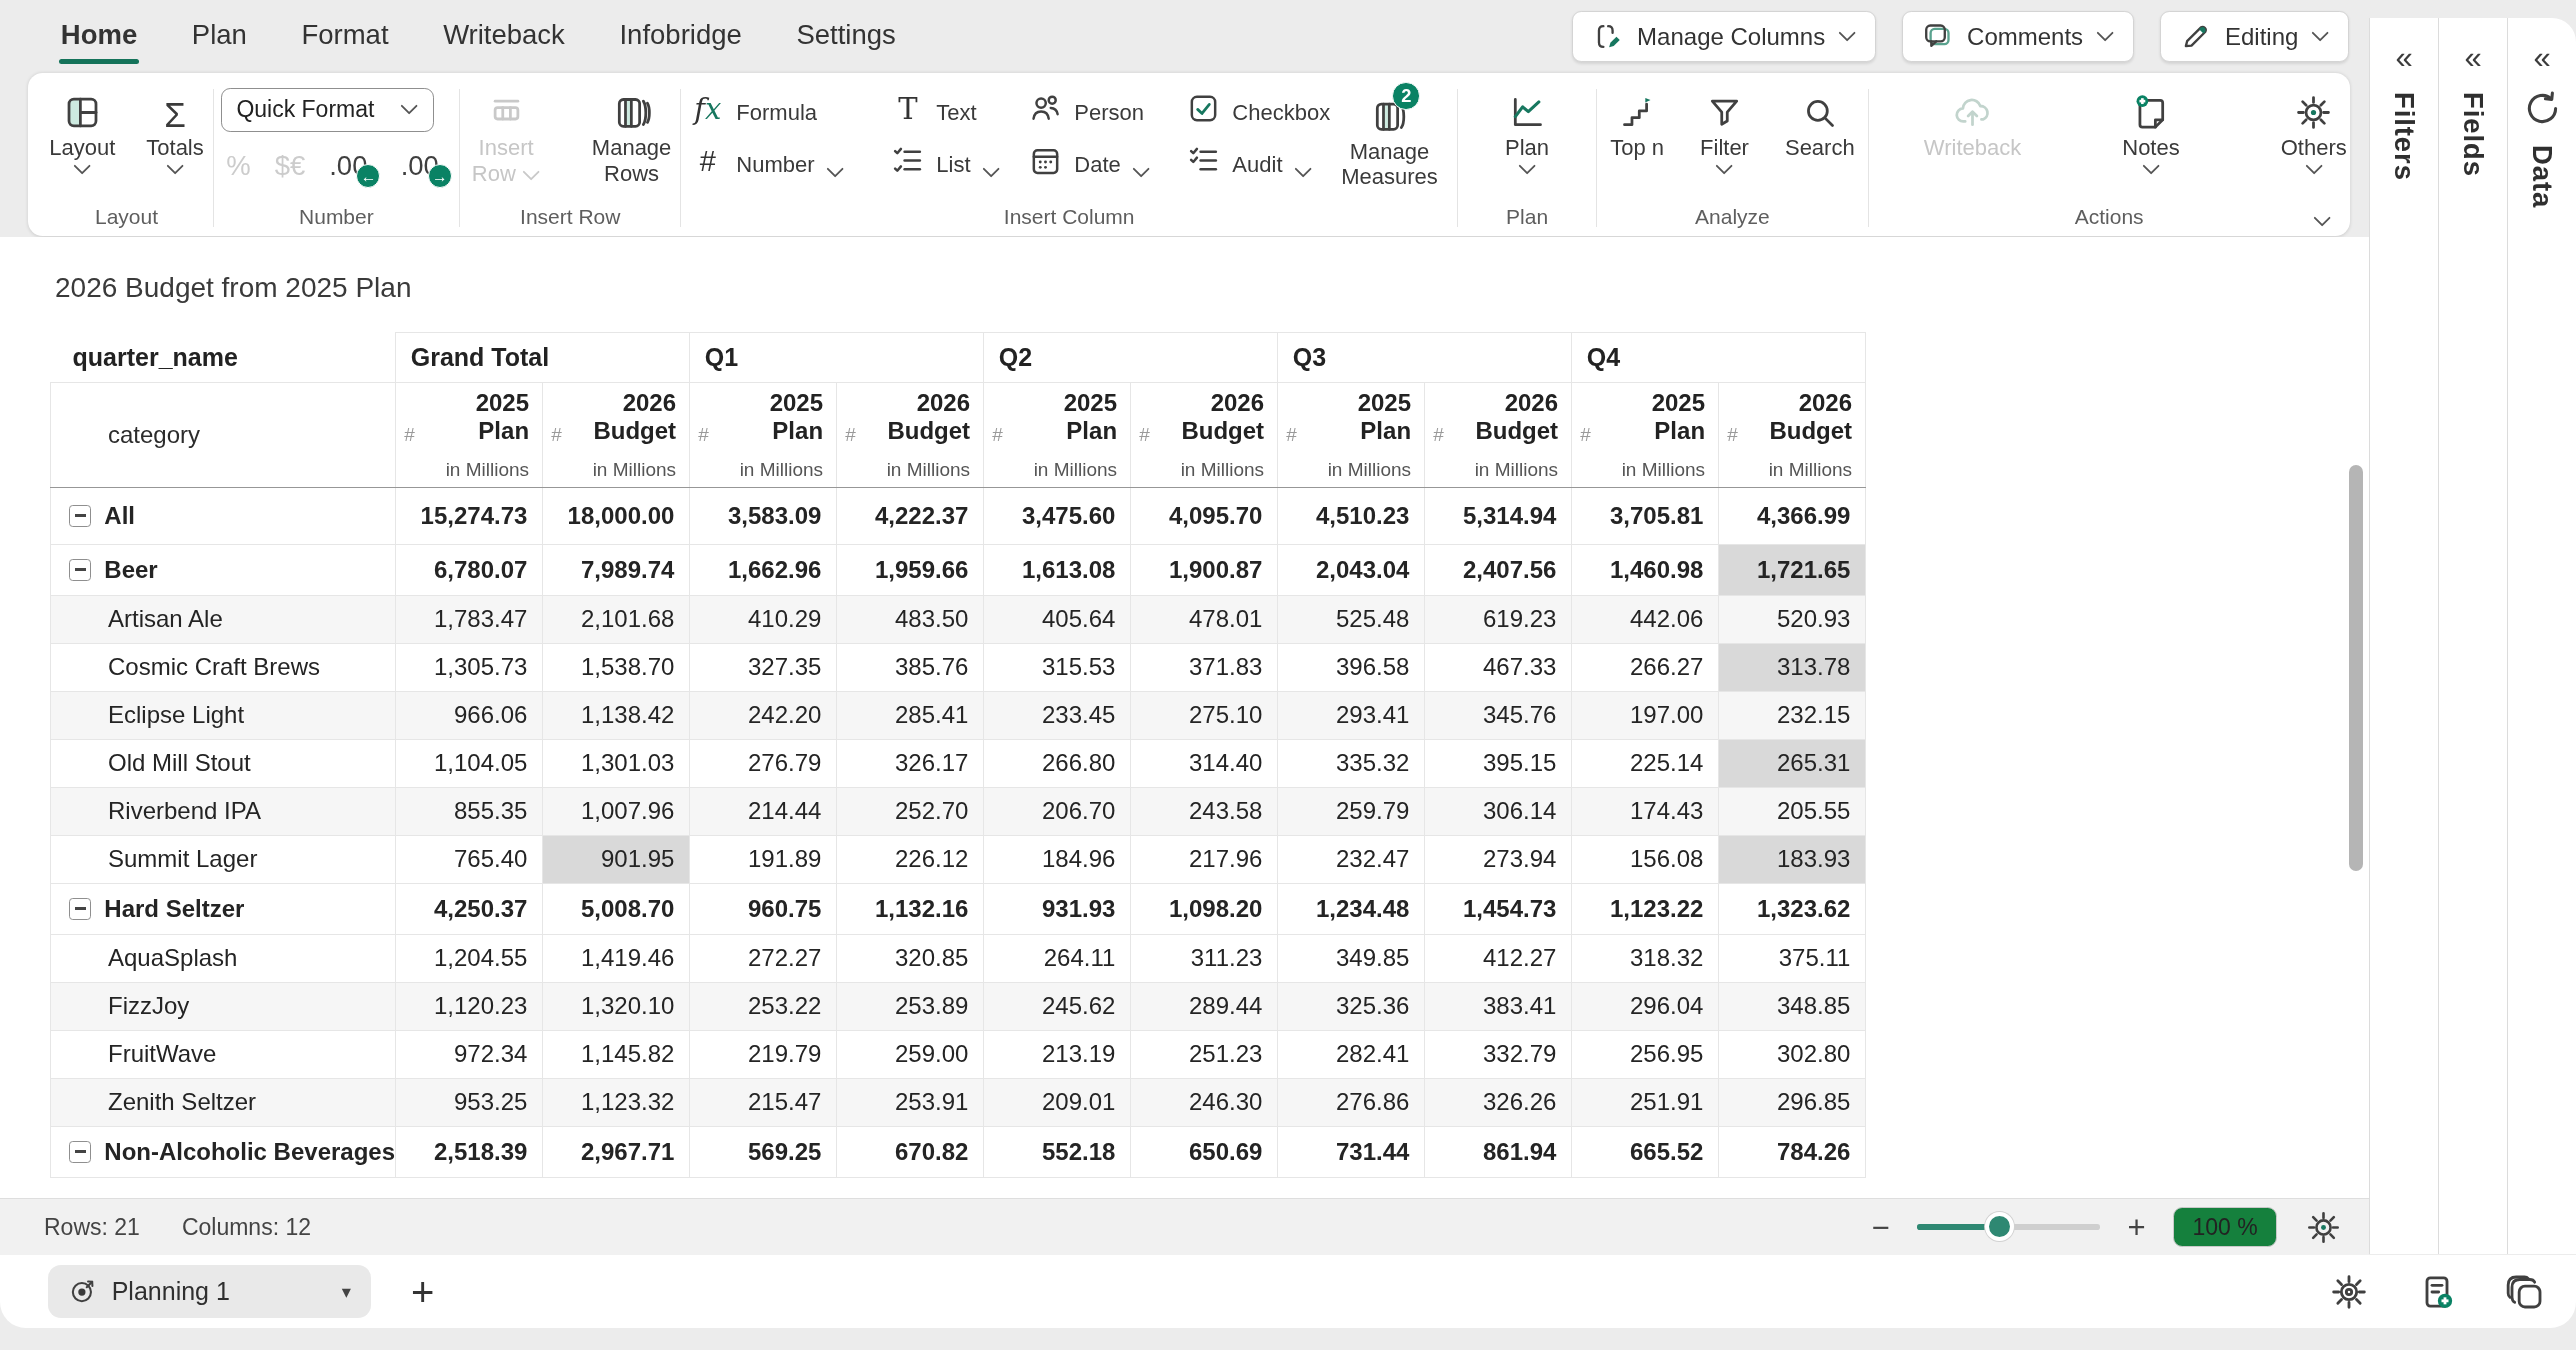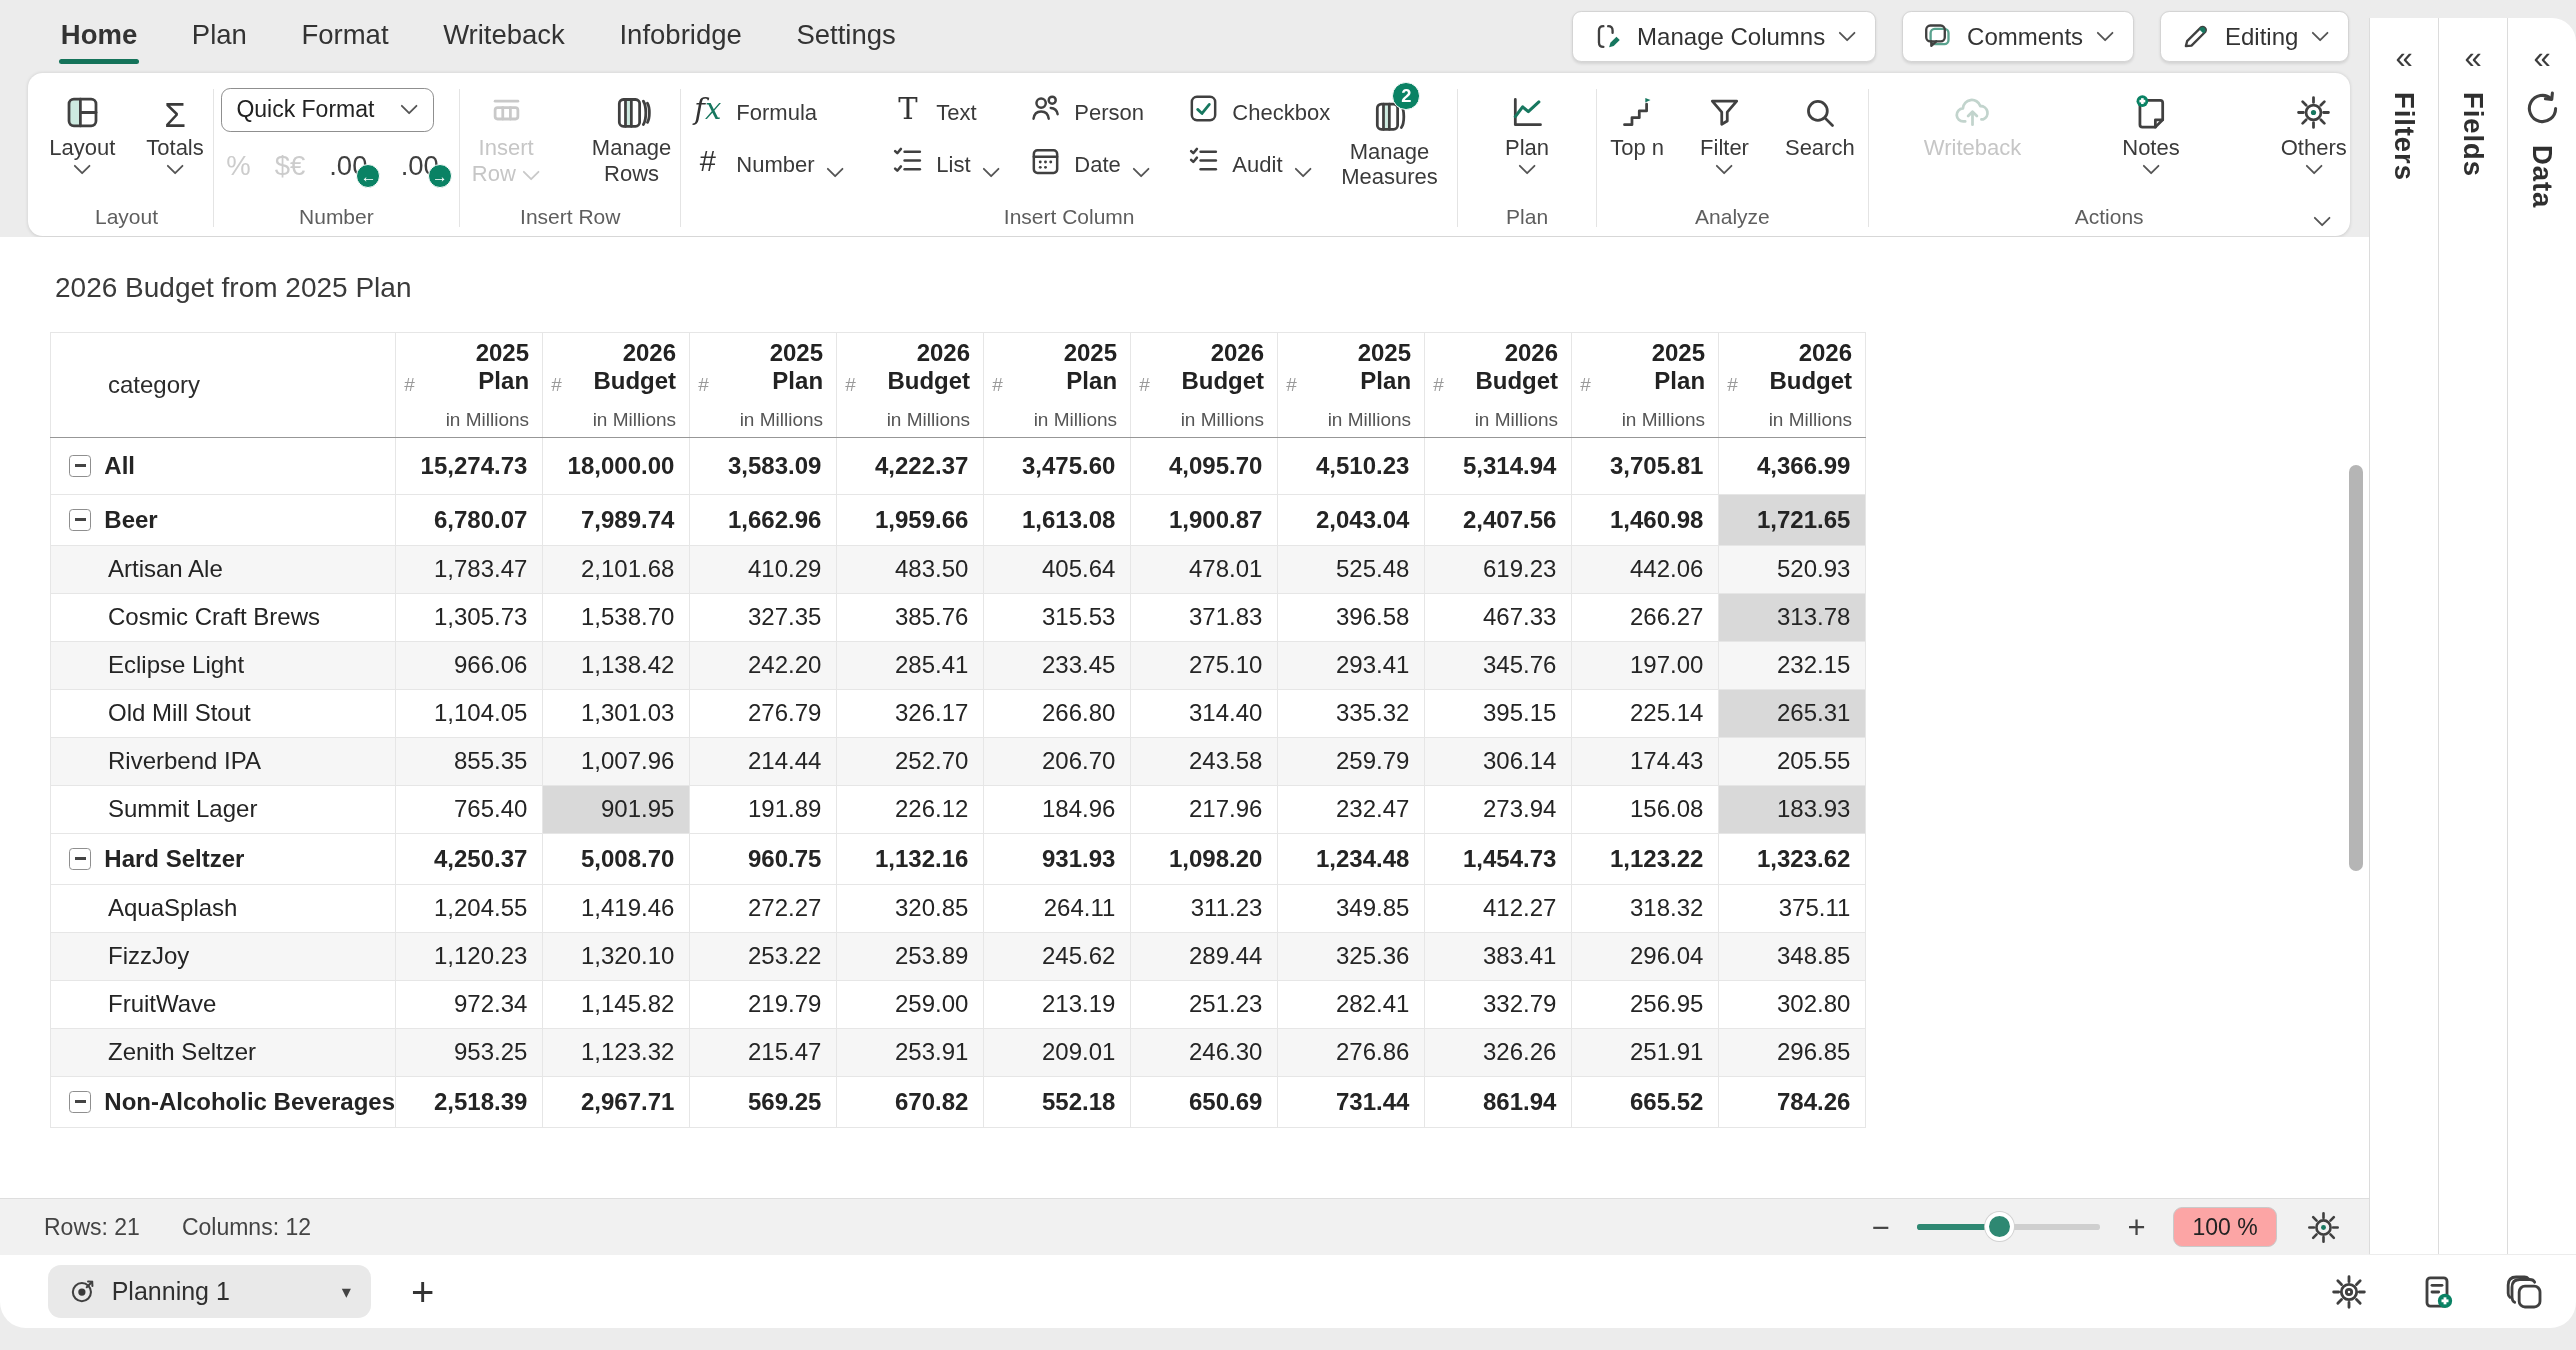--- a/index.html
+++ b/index.html
@@ -85,21 +85,21 @@
   .vscroll{position:absolute;left:2349px;top:228px;width:13.8px;height:406px;border-radius:7.3px;background:#b5b5b5}
 
   
   .statusbar{position:absolute;left:0;top:1198px;width:2369px;height:57px;background:#f1f1f1;border-top:0.9px solid #dedede;display:flex;align-items:center;font-size:23px;color:#444}
   .statusbar .left{display:flex;gap:42px;padding-left:44px}
   .statusbar .right{margin-left:auto;display:flex;align-items:center;gap:27.5px;padding-right:27.5px}
   .zoomtrack{position:relative;width:183px;height:5.5px;border-radius:2.8px;background:#cfcfcf}
   .zoomfill{position:absolute;left:0;top:0;height:5.5px;width:45%;border-radius:2.8px;background:#2e8872}
   .zoomthumb{position:absolute;left:calc(45% - 14.7px);top:-12px;width:29px;height:29px;border-radius:50%;background:#2e8872;border:4.6px solid #fff;box-shadow:0 0 0 0.9px #d2d2d2}
   .pmbtn{font-size:31px;color:#444;line-height:1}
-  .zoombox{background:#fca5a5;border:0.9px solid #c9c9c9;border-radius:9.2px;padding:5.5px 18.3px;font-size:23px;color:#222}
+  .zoombox{background:#15803d;border:0.9px solid #c9c9c9;border-radius:9.2px;padding:5.5px 18.3px;font-size:23px;color:#222}
 
   
   .bottombar{position:absolute;left:0;top:1255px;width:2576px;height:73px;background:#fff;border-radius:0 0 26px 26px;display:flex;align-items:center}
   .sheetpill{margin-left:48px;width:323px;height:53px;background:#e9e9e9;border-radius:13px;display:flex;align-items:center;gap:14.7px;padding:0 20px;font-size:25px;color:#2f2f2f}
   .sheetpill .caret{margin-left:auto;font-size:18.3px;color:#444}
   .addsheet{margin-left:40px;font-size:40px;color:#333;line-height:1}
   .bbicons{margin-left:auto;display:flex;align-items:center;gap:48px;padding-right:31px}
 
   
   .strips{position:absolute;right:0;top:18.3px;width:207px;height:1236px;display:flex;background:#fff;border-radius:0 24px 0 0}
@@ -474,20 +474,28 @@
           <col style="width: 147px;">
           <col style="width: 147px;">
           <col style="width: 147px;">
           <col style="width: 147px;">
           <col style="width: 147px;">
           <col style="width: 147px;">
           <col style="width: 147px;">
           <col style="width: 147px;">
         </colgroup>
         <thead>
+          <tr class="h1">
+            <th class="corner">quarter_name</th>
+            <th class="qhead" colspan="2">Grand Total</th>
+            <th class="qhead" colspan="2">Q1</th>
+            <th class="qhead" colspan="2">Q2</th>
+            <th class="qhead" colspan="2">Q3</th>
+            <th class="qhead" colspan="2">Q4</th>
+          </tr>
           <tr class="h2">
             <th class="cathead">category</th>
             <th class="measure">
               <span class="hash">#</span>
               <div>
                 <div class="m1">2025 Plan</div>
                 <div class="m2">in Millions</div>
               </div>
             </th>
             <th class="measure">

